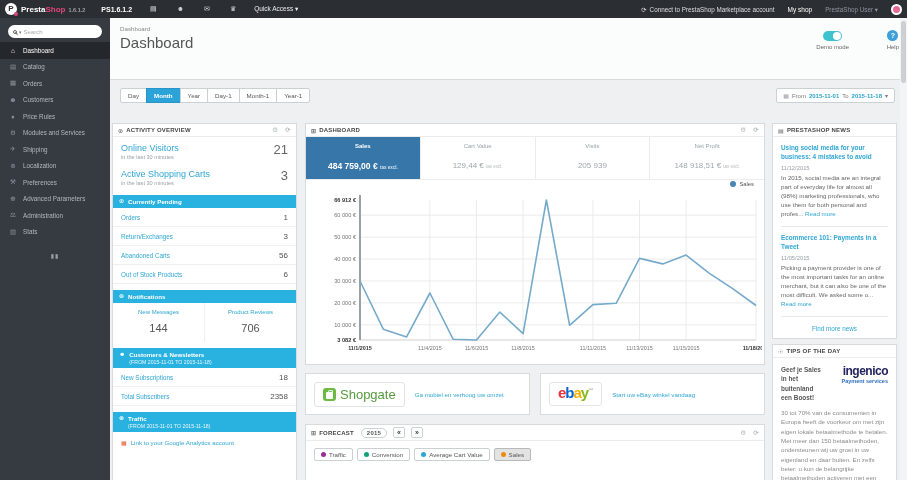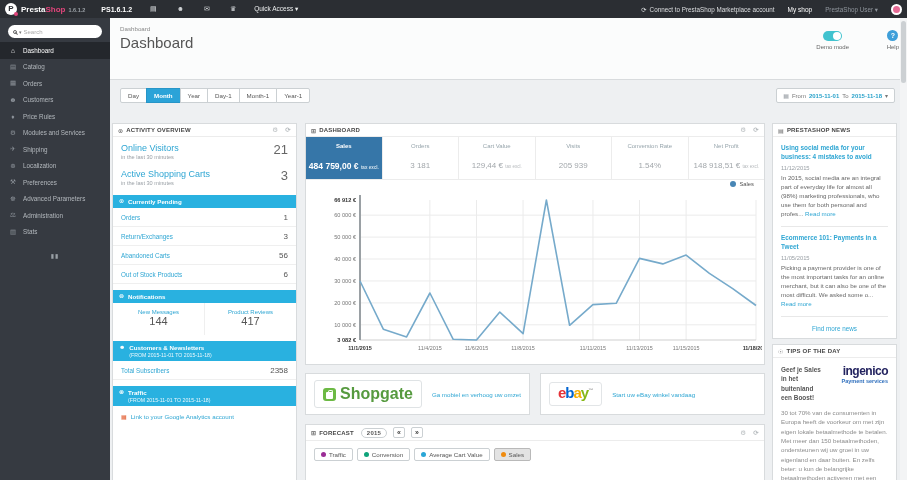--- a/index.html
+++ b/index.html
@@ -81,21 +81,21 @@
   .sec-bar{background:#29b1e0;color:#fff;font-weight:bold;font-size:6.2px;padding:3px 6px;margin-top:6px;display:flex;gap:4px;align-items:flex-start}
   .sec-bar .si{font-size:6px;line-height:7px}
   .sec-sub{font-weight:normal;font-size:5.2px;opacity:.9;margin-top:1px}
   .a-row{display:flex;justify-content:space-between;align-items:center;height:19px;padding:0 8px;border-bottom:1px solid #efefef;font-size:6.3px;cursor:pointer}
   .a-row .al{color:#2fa6d3}
   .a-row .av{color:#555;font-size:8px}
   .notif{display:flex}
   .ncol{flex:1;text-align:center;padding:6px 0 8px;cursor:pointer}
   .ncol + .ncol{border-left:1px solid #efefef}
   .nlabel{color:#2fa6d3;font-size:6px}
-  .nval{font-size:11px;color:#555;}
+  .nval{font-size:11px;color:#555;margin-top:7px}
   .ga-row{display:flex;gap:4px;align-items:center;padding:7px 8px;font-size:6.2px;color:#2fa6d3;cursor:pointer}
   .ga-ico{color:#e25a2c;font-size:6px}
 
   
   .kpis{display:flex;border-bottom:1px solid #ececec}
   .kpi{flex:1;text-align:center;padding:6px 2px 8px;border-right:1px solid #ececec;cursor:pointer}
   .kpi:last-child{border-right:none}
   .kl{font-size:6px;color:#97a5ac}
   .kv{font-size:8px;color:#a2a7ab;margin-top:12px;white-space:nowrap}
   .ks{font-size:4.5px;color:#b5b9bc}
@@ -107,21 +107,21 @@
   .chart-svg{position:absolute;left:4px;top:8px}
   .legend{position:absolute;right:10px;top:1px;display:flex;align-items:center;gap:3px;font-size:5.8px;color:#555}
   .ldot{width:6px;height:6px;border-radius:50%;background:#4886b5}
 
   
   .banner{display:flex;align-items:center;padding:0 8px;gap:10px}
   .sg-box{display:flex;align-items:center;gap:4px;border:1px solid #dfe3e5;border-radius:3px;padding:4px 8px;background:#fff;cursor:pointer}
   .sg-ico{width:13px;height:13px;background:#6cb944;border-radius:3px;position:relative;flex:none}
   .sg-ico::after{content:"";position:absolute;left:3px;top:4px;right:3px;bottom:2px;background:#fff;border-radius:1px}
   .sg-ico::before{content:"";position:absolute;left:5px;top:2px;width:3px;height:4px;border:1px solid #fff;border-bottom:none;border-radius:2px 2px 0 0;z-index:1}
-  .sg-text{color:#569a3f;font-weight:bold;font-size:16px}
+  .sg-text{color:#569a3f;font-weight:normal;font-size:13px}
   .banner-link{color:#2fa6d3;font-size:6.2px;cursor:pointer}
   .ebay-box{border:1px solid #e2e5e7;border-radius:3px;padding:1px 8px 3px;background:#fff;cursor:pointer}
   .ebay{font-size:15px;font-weight:bold;letter-spacing:-1px;line-height:1.2}
   .ebay .tm{font-size:5px;color:#999;vertical-align:super;letter-spacing:0}
 
   
   .year-pill{border:1px solid #cbd0d3;border-radius:7px;padding:1px 5px;font-size:6px;color:#555;font-weight:bold;margin-left:4px}
   .nav-btn{border:1px solid #cbd0d3;background:#fff;border-radius:2px;font-size:7px;color:#444;padding:0 3px;margin-left:3px;font-weight:bold;line-height:9px;cursor:pointer}
   .fc-legend{display:flex;gap:4px;padding:7px 8px}
   .lg-btn{display:flex;align-items:center;gap:3px;border:1px solid #cbd0d3;background:#fff;border-radius:2px;height:13px;padding:0 6px;font-size:6.2px;color:#555;cursor:pointer}
@@ -305,27 +305,31 @@
       <span class="si">⊚</span>
       <span>Notifications</span>
     </div>
     <div class="notif">
       <div class="ncol">
           <div class="nlabel">New Messages</div>
           <div class="nval">144</div>
         </div>
       <div class="ncol">
           <div class="nlabel">Product Reviews</div>
-          <div class="nval">417</div>
+          <div class="nval">706</div>
         </div>
     </div>
     <div class="sec-bar">
       <span class="si">☻</span>
       <span><span>Customers &amp; Newsletters</span><div class="sec-sub">(FROM 2015-11-01 TO 2015-11-18)</div></span>
     </div>
+    <div class="a-row">
+        <span class="al">New Subscriptions</span>
+        <span class="av">18</span>
+      </div>
     <div class="a-row">
         <span class="al">Total Subscribers</span>
         <span class="av">2358</span>
       </div>
     <div class="sec-bar">
       <span class="si">⊕</span>
       <span><span>Traffic</span><div class="sec-sub">(FROM 2015-11-01 TO 2015-11-18)</div></span>
     </div>
     <div class="ga-row">
       <span class="ga-ico">▦</span>
@@ -340,34 +344,26 @@
       <span class="spacer"></span>
       <span class="hico">⚙</span>
       <span class="hico">⟳</span>
     </div>
     <div class="kpis">
       <div class="kpi active">
           <div class="kl">Sales</div>
           <div class="kv"><span>484 759,00 €</span> <span class="ks">tax excl.</span></div>
         </div>
       <div class="kpi">
-          <div class="kl">Orders</div>
-          <div class="kv"><span>3 181</span></div>
-        </div>
-      <div class="kpi">
           <div class="kl">Cart Value</div>
           <div class="kv"><span>129,44 €</span> <span class="ks">tax excl.</span></div>
         </div>
       <div class="kpi">
           <div class="kl">Visits</div>
           <div class="kv"><span>205 939</span></div>
-        </div>
-      <div class="kpi">
-          <div class="kl">Conversion Rate</div>
-          <div class="kv"><span>1.54%</span></div>
         </div>
       <div class="kpi">
           <div class="kl">Net Profit</div>
           <div class="kv"><span>148 918,51 €</span> <span class="ks">tax excl.</span></div>
         </div>
     </div>
     <div class="chart-wrap">
       <div class="legend">
         <span class="ldot" style="background: rgb(72, 134, 181);"></span>
         <span>Sales</span>

